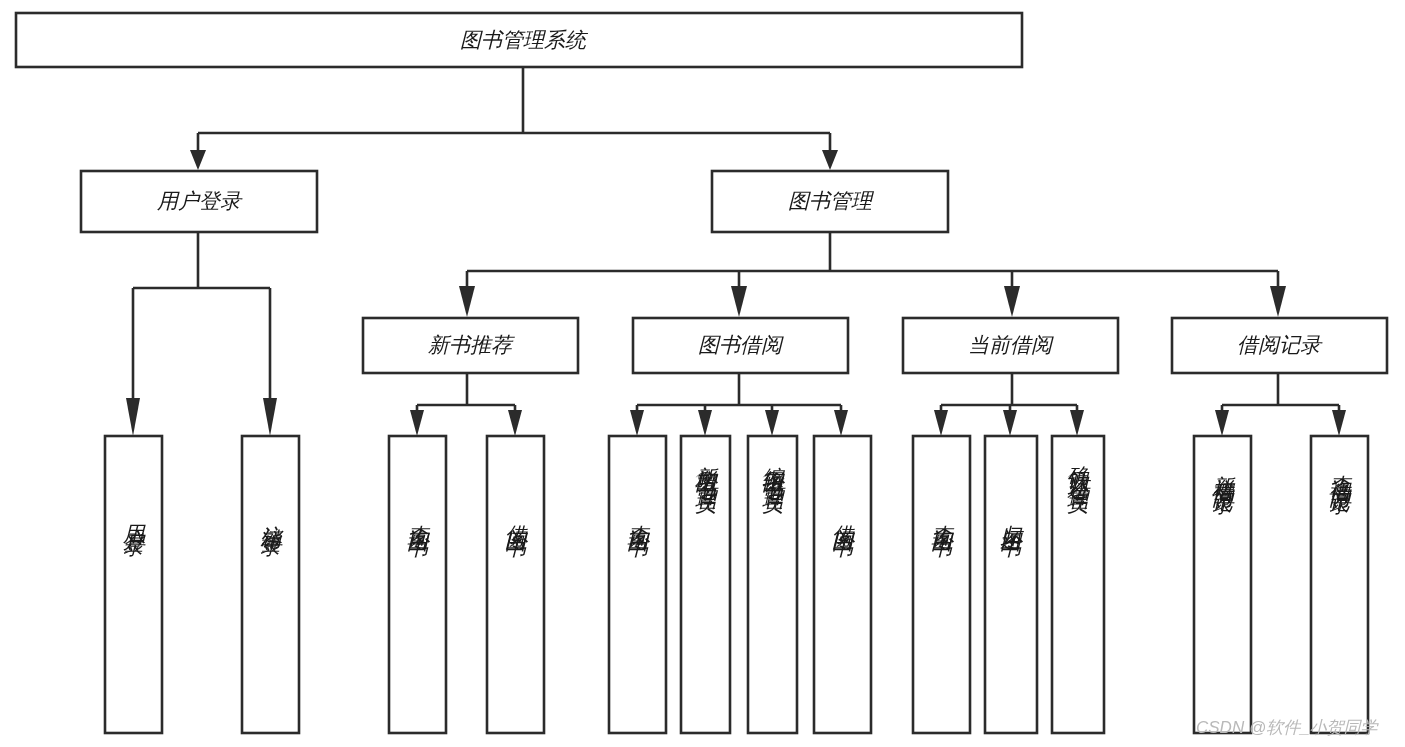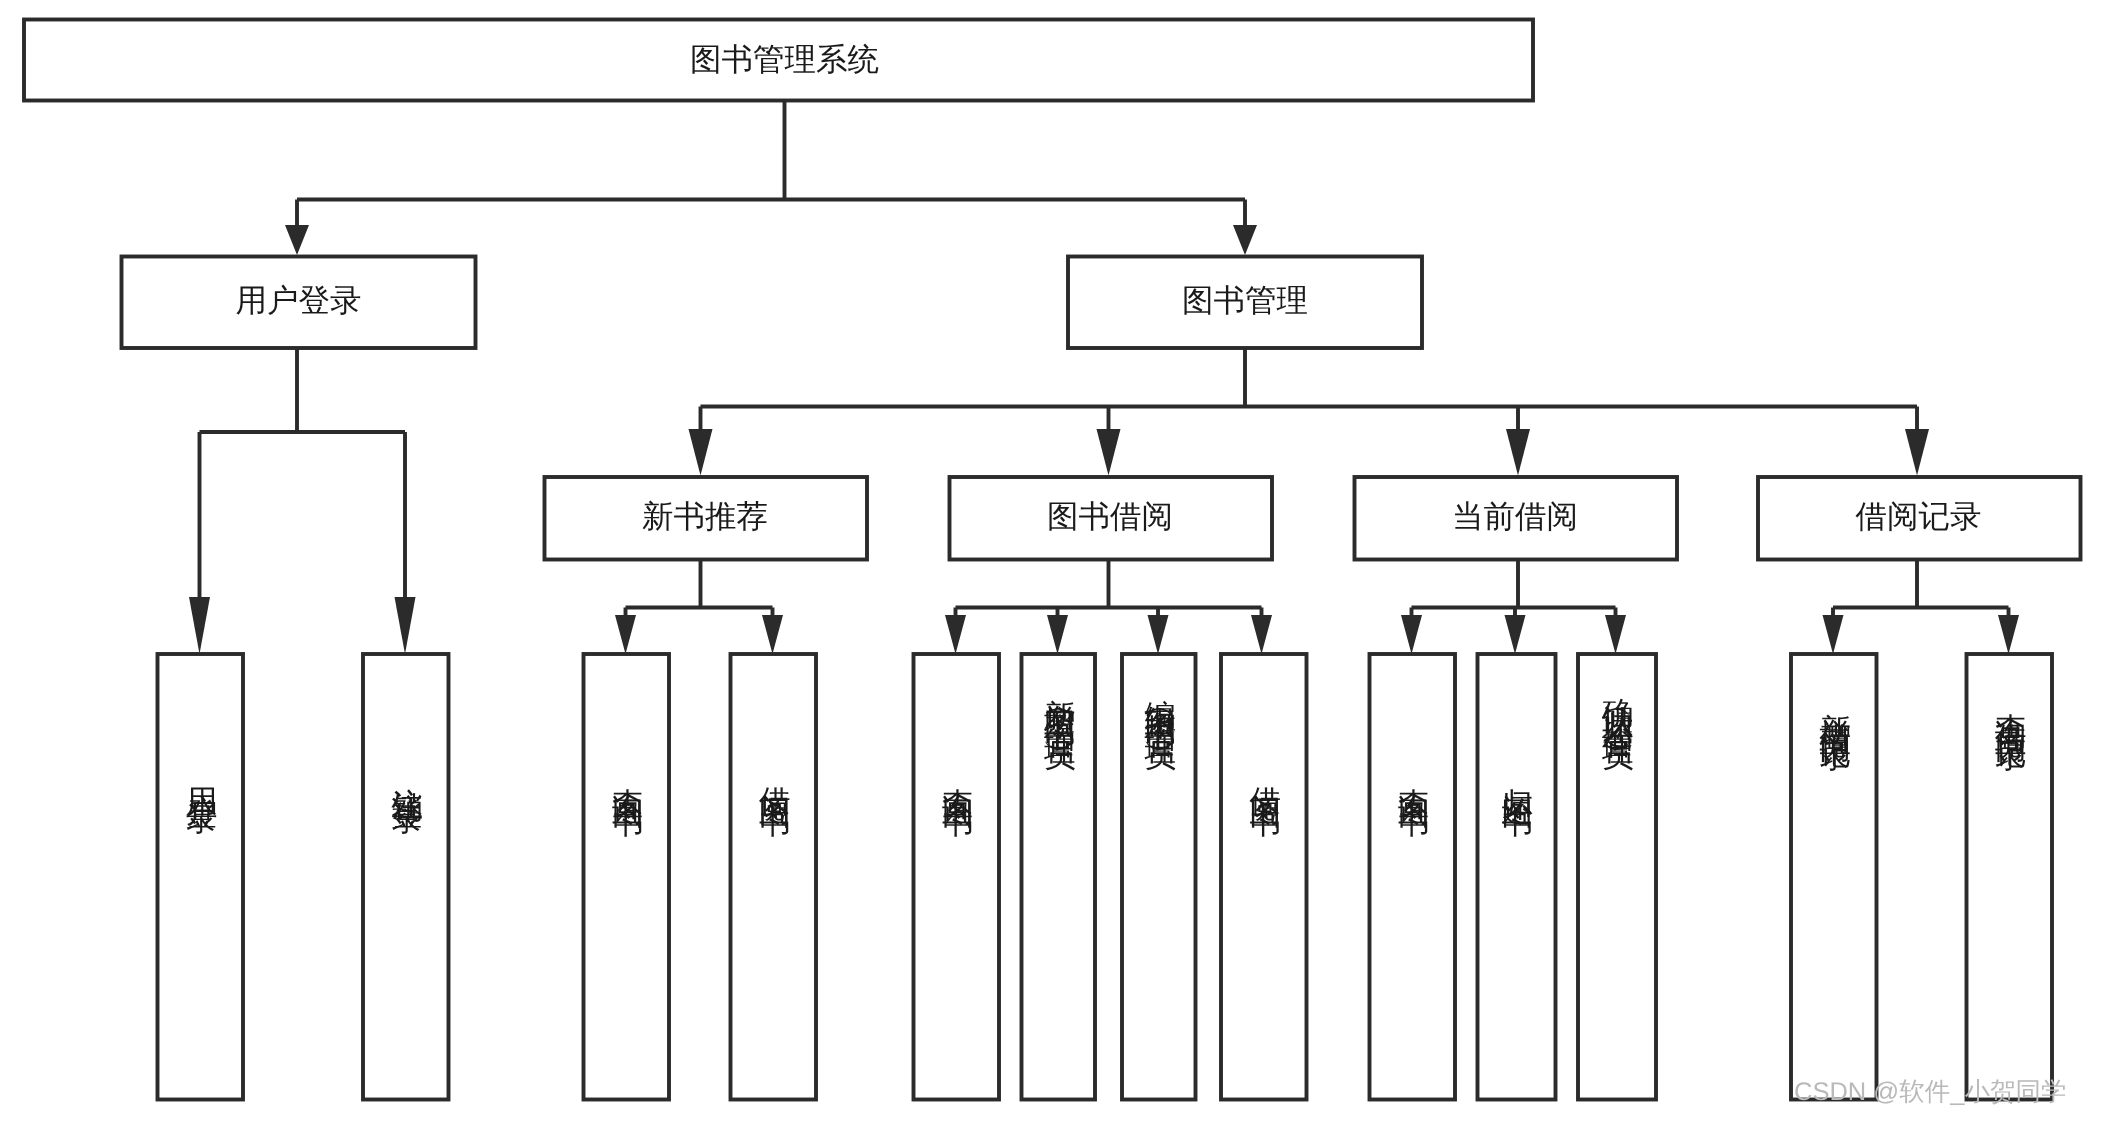--- a/index.html
+++ b/index.html
@@ -11,20 +11,21 @@
     width: 1405px;
     height: 747px;
     font-family: "Liberation Sans", "DejaVu Sans", sans-serif;
     overflow: hidden;
   }
   #diagram-root {
     position: relative;
     width: 1405px;
     height: 747px;
     background: #ffffff;
+    font-style: italic;
   }
   svg#flowchart {
     position: absolute;
     left: 0;
     top: 0;
     width: 1405px;
     height: 747px;
     display: block;
   }
   .node-box {

